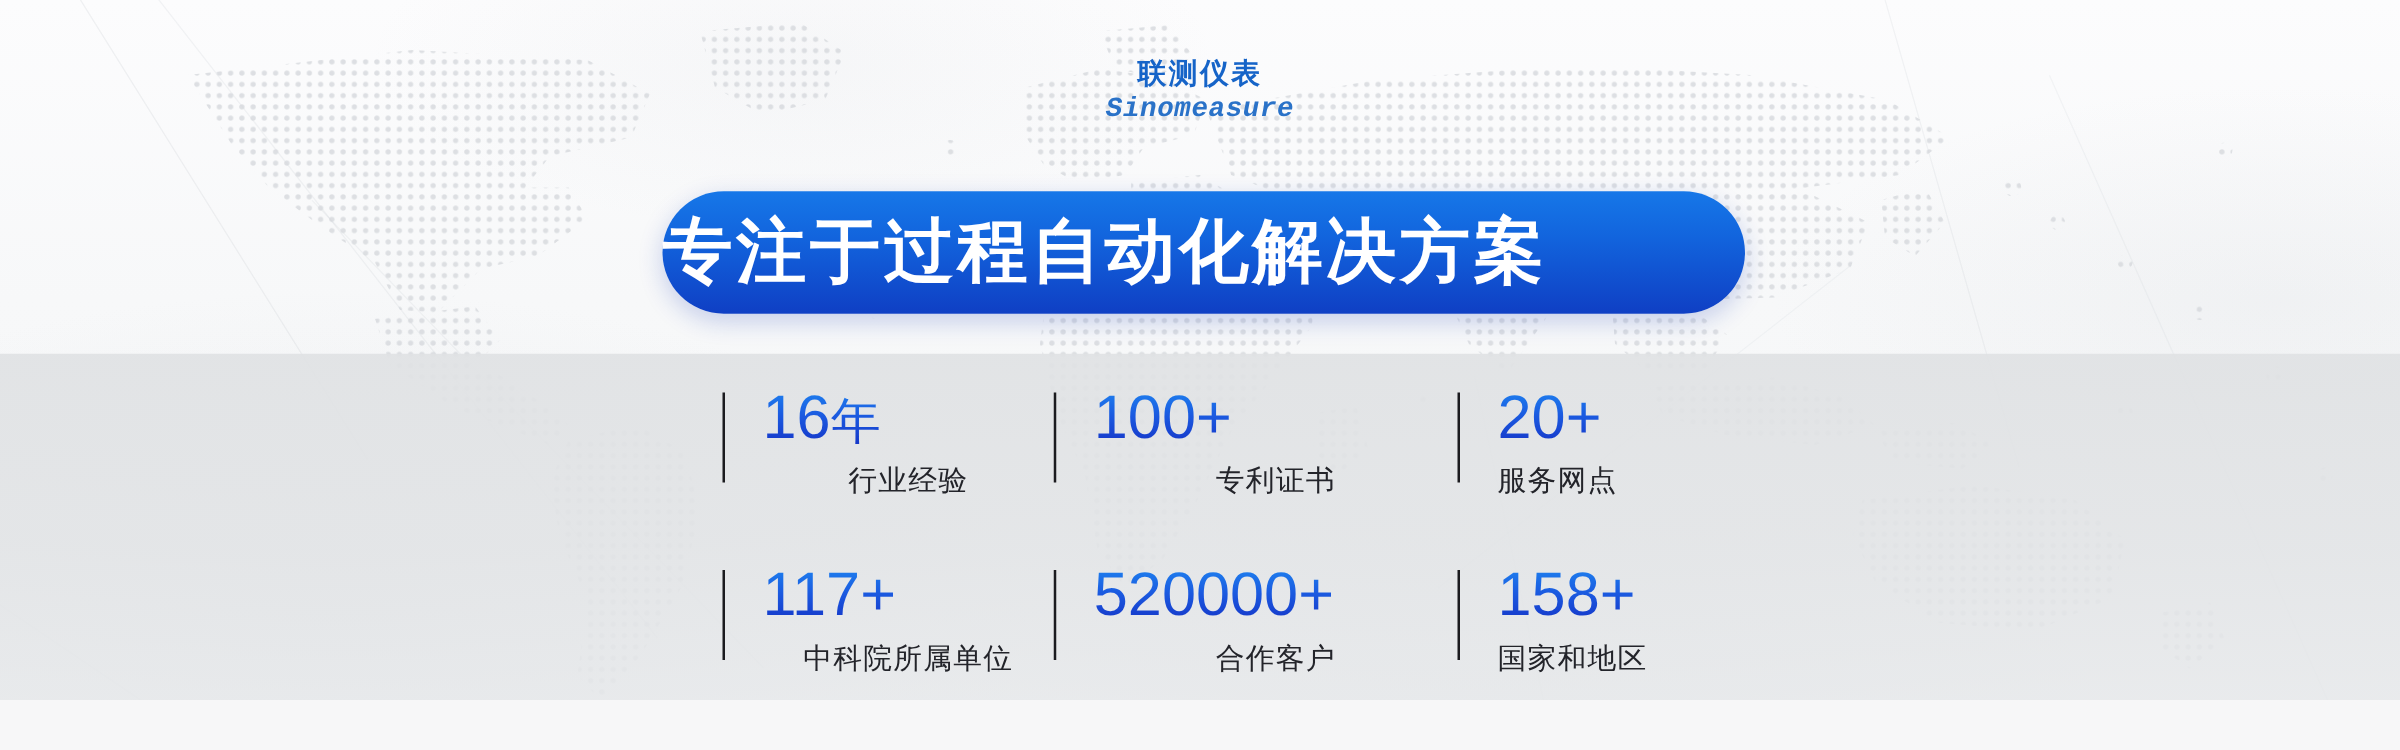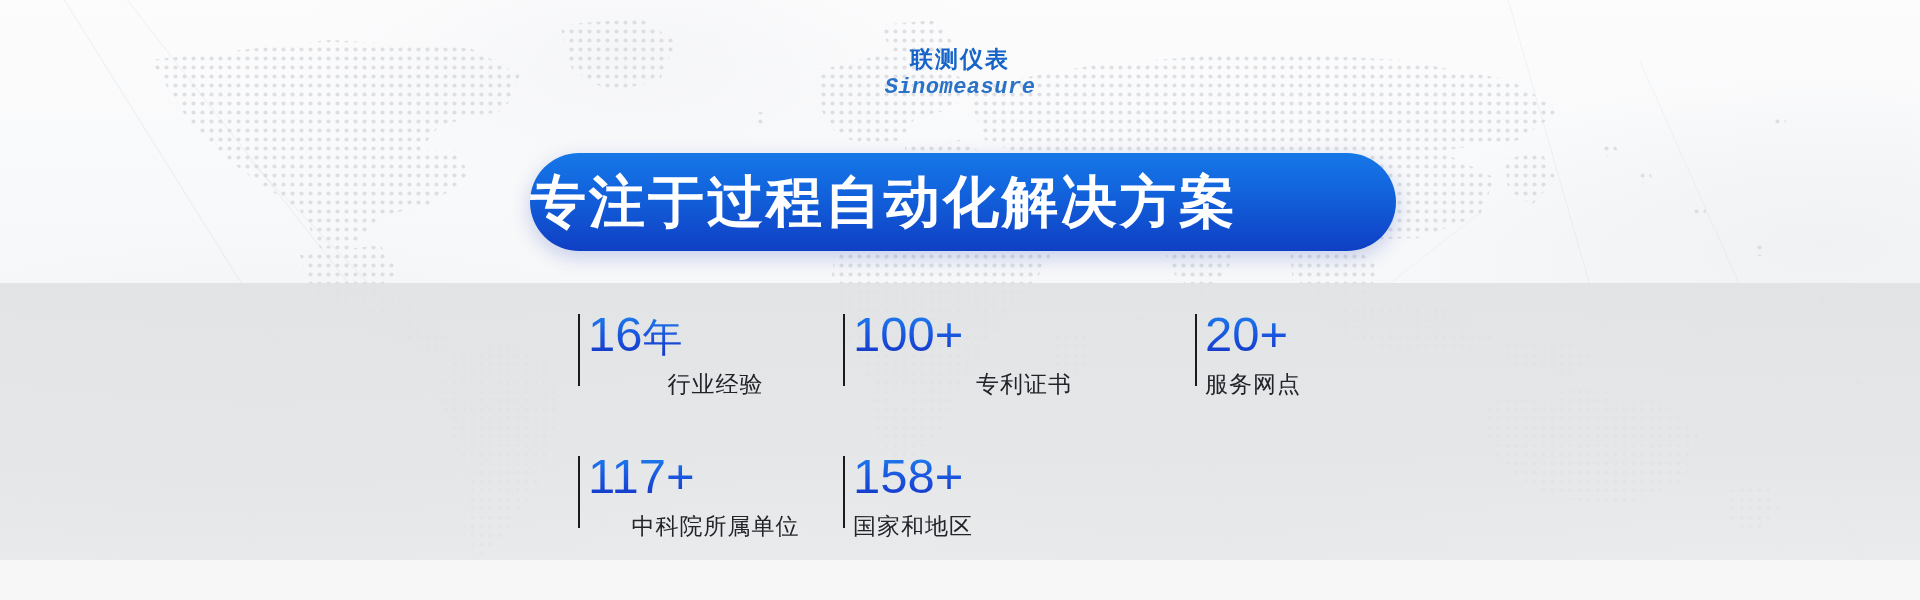--- a/index.html
+++ b/index.html
@@ -81,40 +81,40 @@
     white-space:nowrap;line-height:1;
   }
 
   
   .stats{
     position:absolute;left:578px;top:310px;width:800px;
   }
   .stat-row{display:flex;}
   .stat-row.r2{margin-top:52px;}
   .stat{
-    position:relative;padding-left:10px;box-sizing:border-box;
+    position:relative;padding-left:32px;box-sizing:border-box;
   }
   .stat .rule{
     position:absolute;left:0;top:4px;width:2px;height:72px;background:#1b1b1f;
   }
   .stat-num{
     font-family:"Liberation Sans","DejaVu Sans",sans-serif;
     font-size:49px;font-weight:normal;line-height:1.02;white-space:nowrap;
     background:linear-gradient(180deg,#1e84f0 0%,#1b5ae0 45%,#1430c4 100%);
     -webkit-background-clip:text;background-clip:text;
     -webkit-text-fill-color:transparent;color:#1a50d8;
   }
   .stat-num .unit{font-family:"DejaVu Sans","Liberation Sans",sans-serif;font-size:40px;}
   .stat-label{
     font-family:"DejaVu Sans","Liberation Sans",sans-serif;
     font-size:23px;color:#23242a;margin-top:9px;white-space:nowrap;letter-spacing:1px;text-align:center;
   }
   
   .c1{width:265px;}
-  .c2{width:352px;}
+  .c2{width:323px;}
   .c3{width:auto;}
 </style>
 </head>
 <body>
 
 <div class="banner">
 
   <div class="marble"></div>
   <div class="vein v1"></div>
   <div class="vein v2"></div>
@@ -231,20 +231,25 @@
         <div class="stat-label">服务网点</div>
       </div>
     </div>
 
     <div class="stat-row r2">
       <div class="stat c1">
         <span class="rule"></span>
         <div class="stat-num"><span>117+</span><span class="unit"></span></div>
         <div class="stat-label">中科院所属单位</div>
       </div>
+      <div class="stat c2">
+        <span class="rule"></span>
+        <div class="stat-num"><span>520000+</span><span class="unit"></span></div>
+        <div class="stat-label">合作客户</div>
+      </div>
       <div class="stat c3">
         <span class="rule"></span>
         <div class="stat-num"><span>158+</span><span class="unit"></span></div>
         <div class="stat-label">国家和地区</div>
       </div>
     </div>
 
   </div>
 
 </div>

